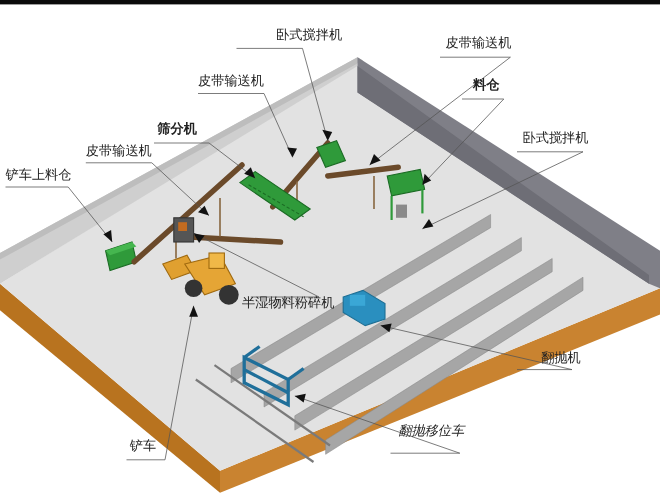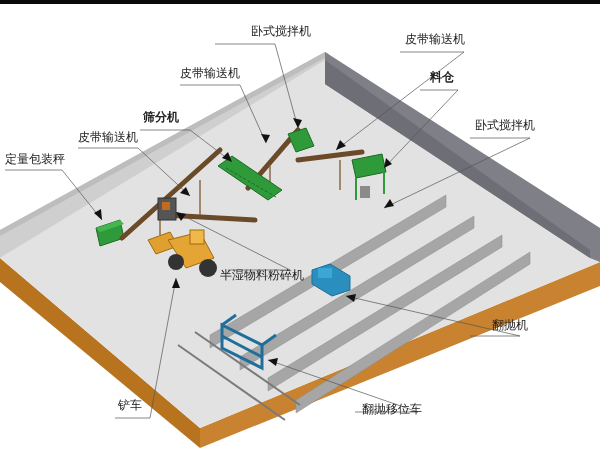--- a/index.html
+++ b/index.html
@@ -130,17 +130,17 @@
   </g>
 </svg>
 
 <span class="label" style="left:215px;top:24px;margin-left:36px;">卧式搅拌机</span>
 <span class="label" style="left:405px;top:32px;">皮带输送机</span>
 <span class="label" style="left:180px;top:66px;">皮带输送机</span>
 <span class="label" style="left:430px;top:70px;font-weight:bold;">料仓</span>
 <span class="label" style="left:143px;top:110px;font-weight:bold;">筛分机</span>
 <span class="label" style="left:475px;top:118px;">卧式搅拌机</span>
 <span class="label" style="left:78px;top:130px;">皮带输送机</span>
-<span class="label" style="left:5px;top:152px;">定量包装秤</span>
+<span class="label" style="left:5px;top:152px;">铲车上料仓</span>
 <span class="label" style="left:220px;top:268px;">半湿物料粉碎机</span>
 <span class="label" style="left:492px;top:318px;">翻抛机</span>
 <span class="label" style="left:118px;top:398px;text-align:center;">铲车</span>
-<span class="label" style="left:362px;top:402px;">翻抛移位车</span>
+<span class="label" style="left:362px;top:384px;font-style:italic;">翻抛移位车</span>
 
 </body></html>

